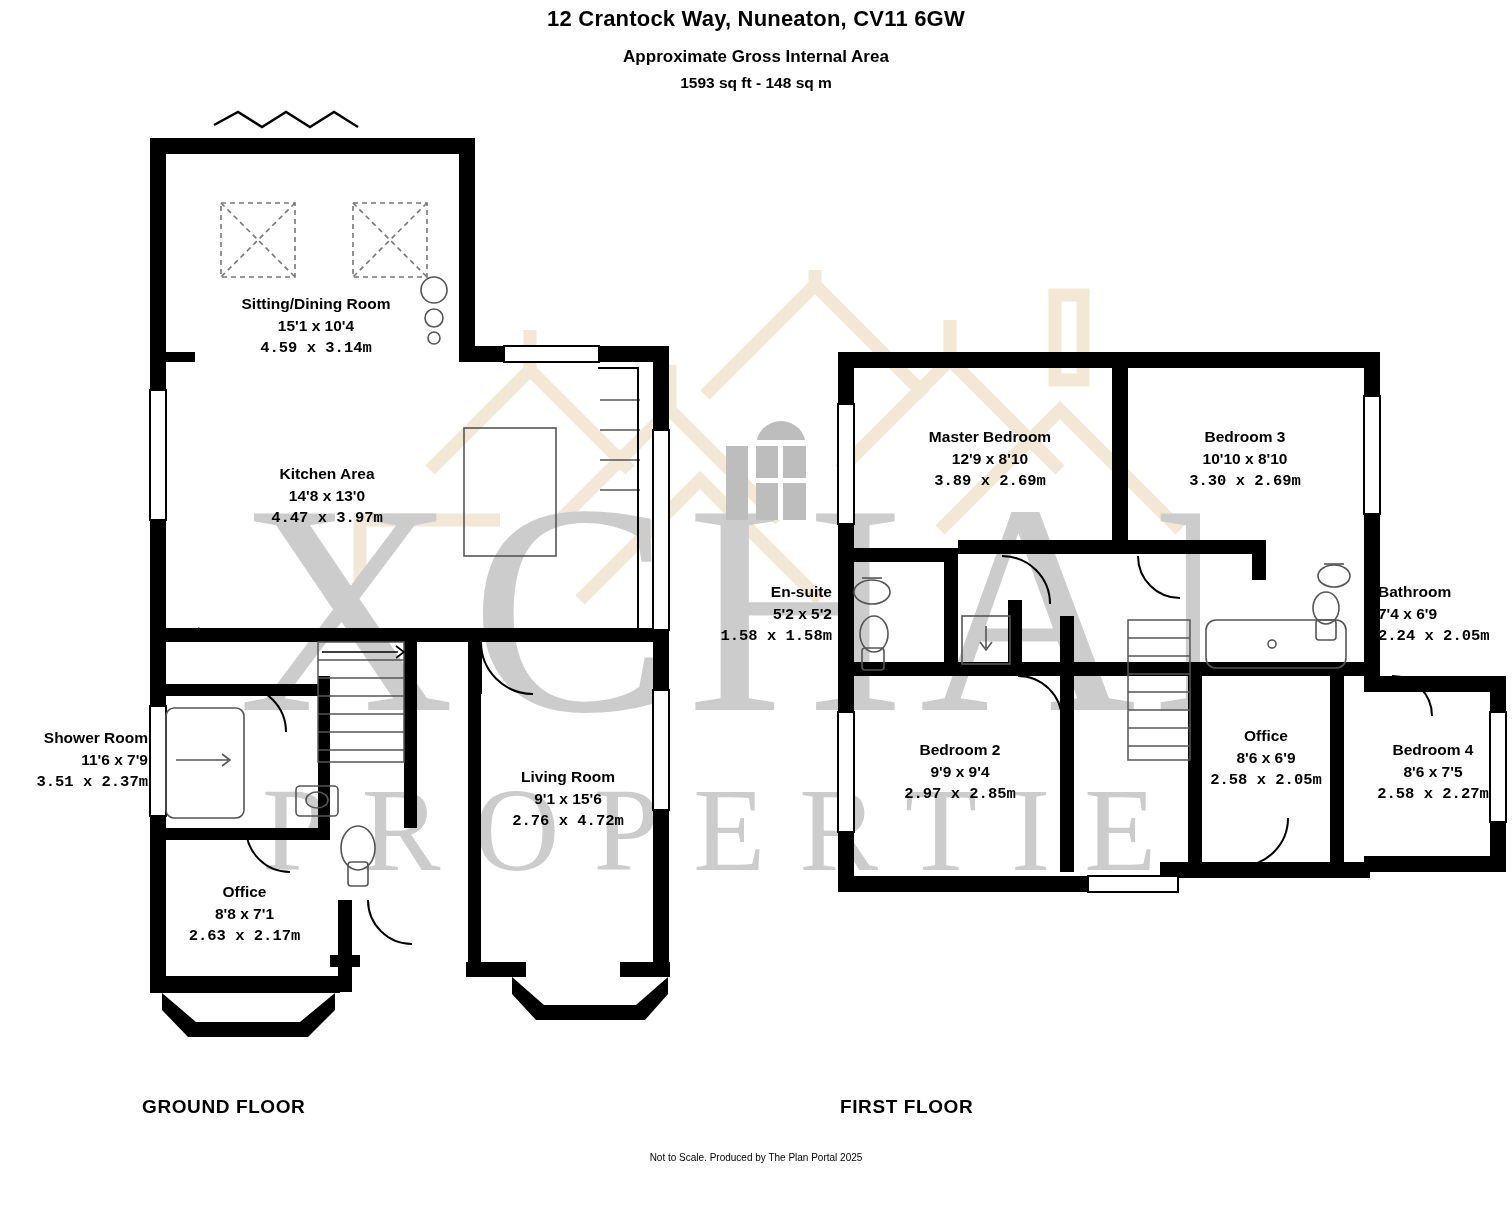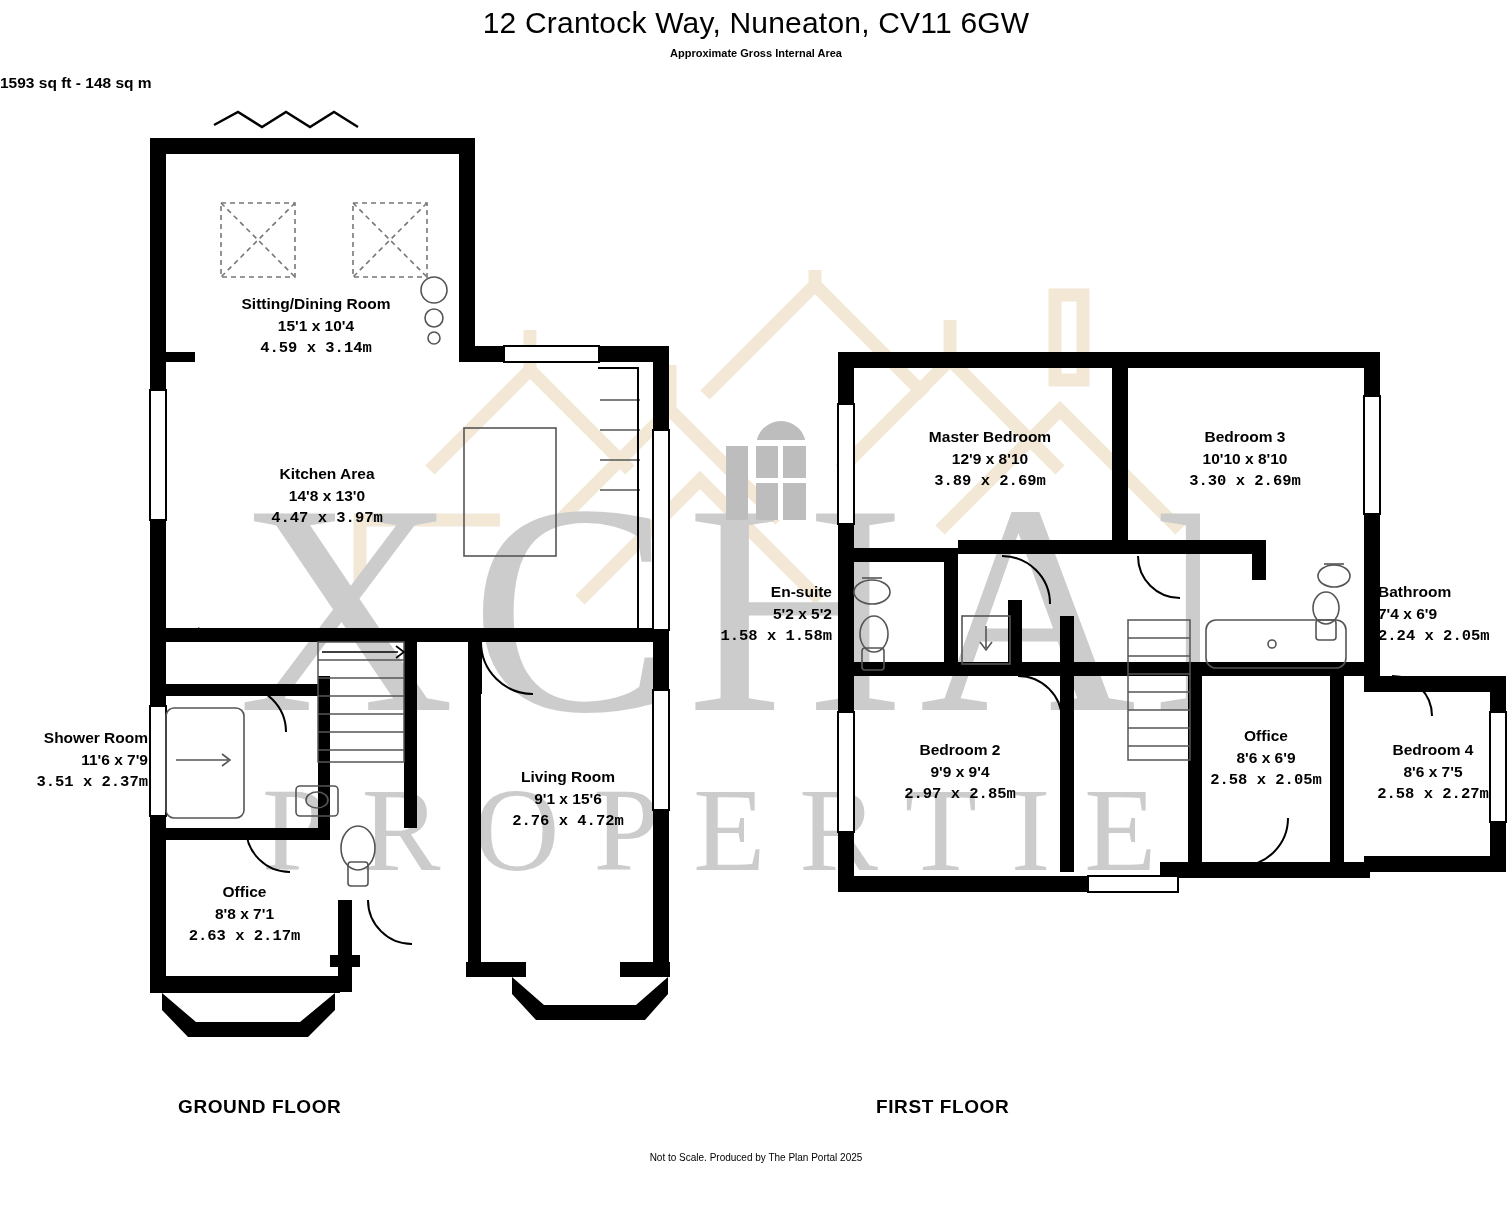--- a/index.html
+++ b/index.html
@@ -19,47 +19,47 @@
     position: absolute;
     inset: 0;
   }
   
   .title {
     position: absolute;
     top: 6px;
     left: 0;
     width: 1512px;
     text-align: center;
-    font-size: 30px;
-    font-weight: normal;
+    font-size: 22px;
+    font-weight: bold;
     letter-spacing: 0.2px;
   }
   .subtitle1 {
     position: absolute;
     top: 47px;
     left: 0;
     width: 1512px;
     text-align: center;
-    font-size: 11px;
+    font-size: 17px;
     font-weight: bold;
   }
   .subtitle2 {
     position: absolute;
     top: 74px;
     left: 0;
     width: 1512px;
+    text-align: center;
     font-size: 15.5px;
     font-weight: bold;
   }
   .floor-label {
     position: absolute;
     font-size: 19px;
     font-weight: bold;
     letter-spacing: 0.6px;
-    margin-left: 36px;
   }
   .footer1 {
     position: absolute;
     top: 1152px;
     left: 0;
     width: 1512px;
     text-align: center;
     font-size: 10px;
   }
   .footer2 {

